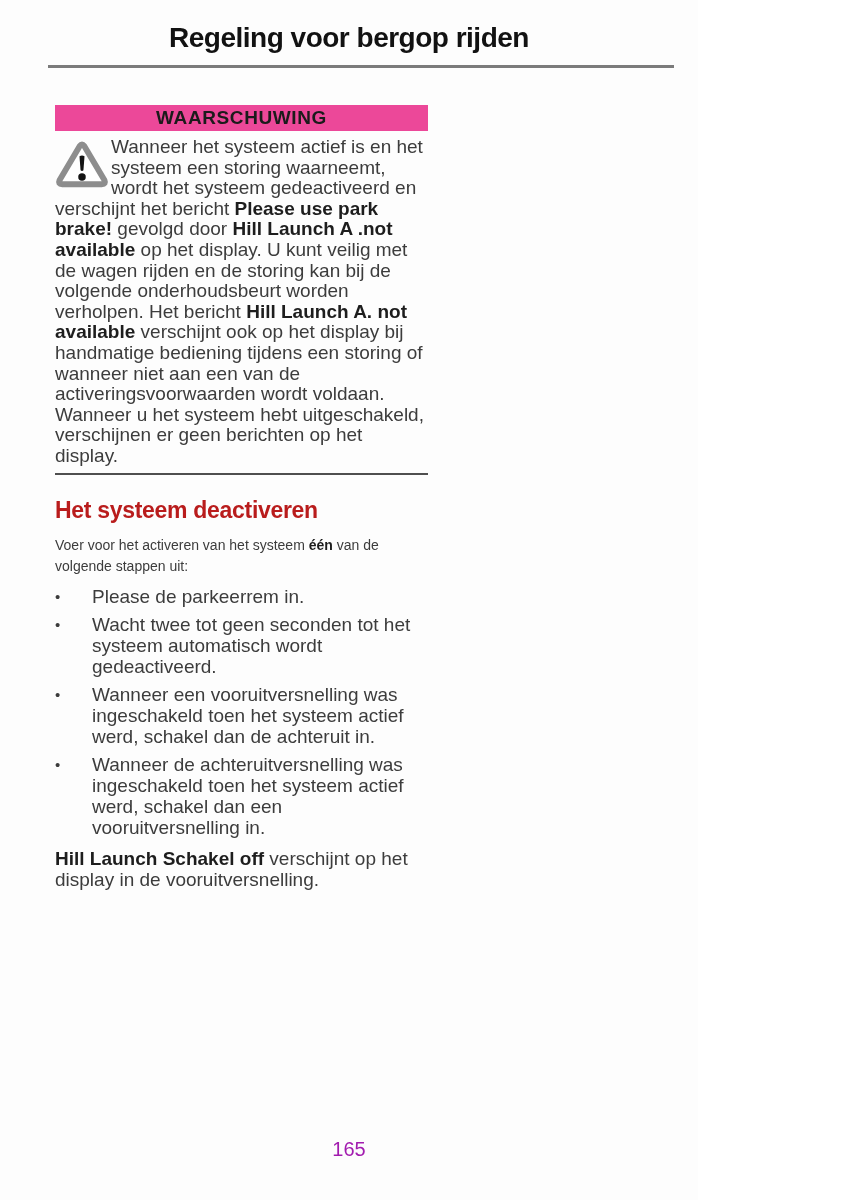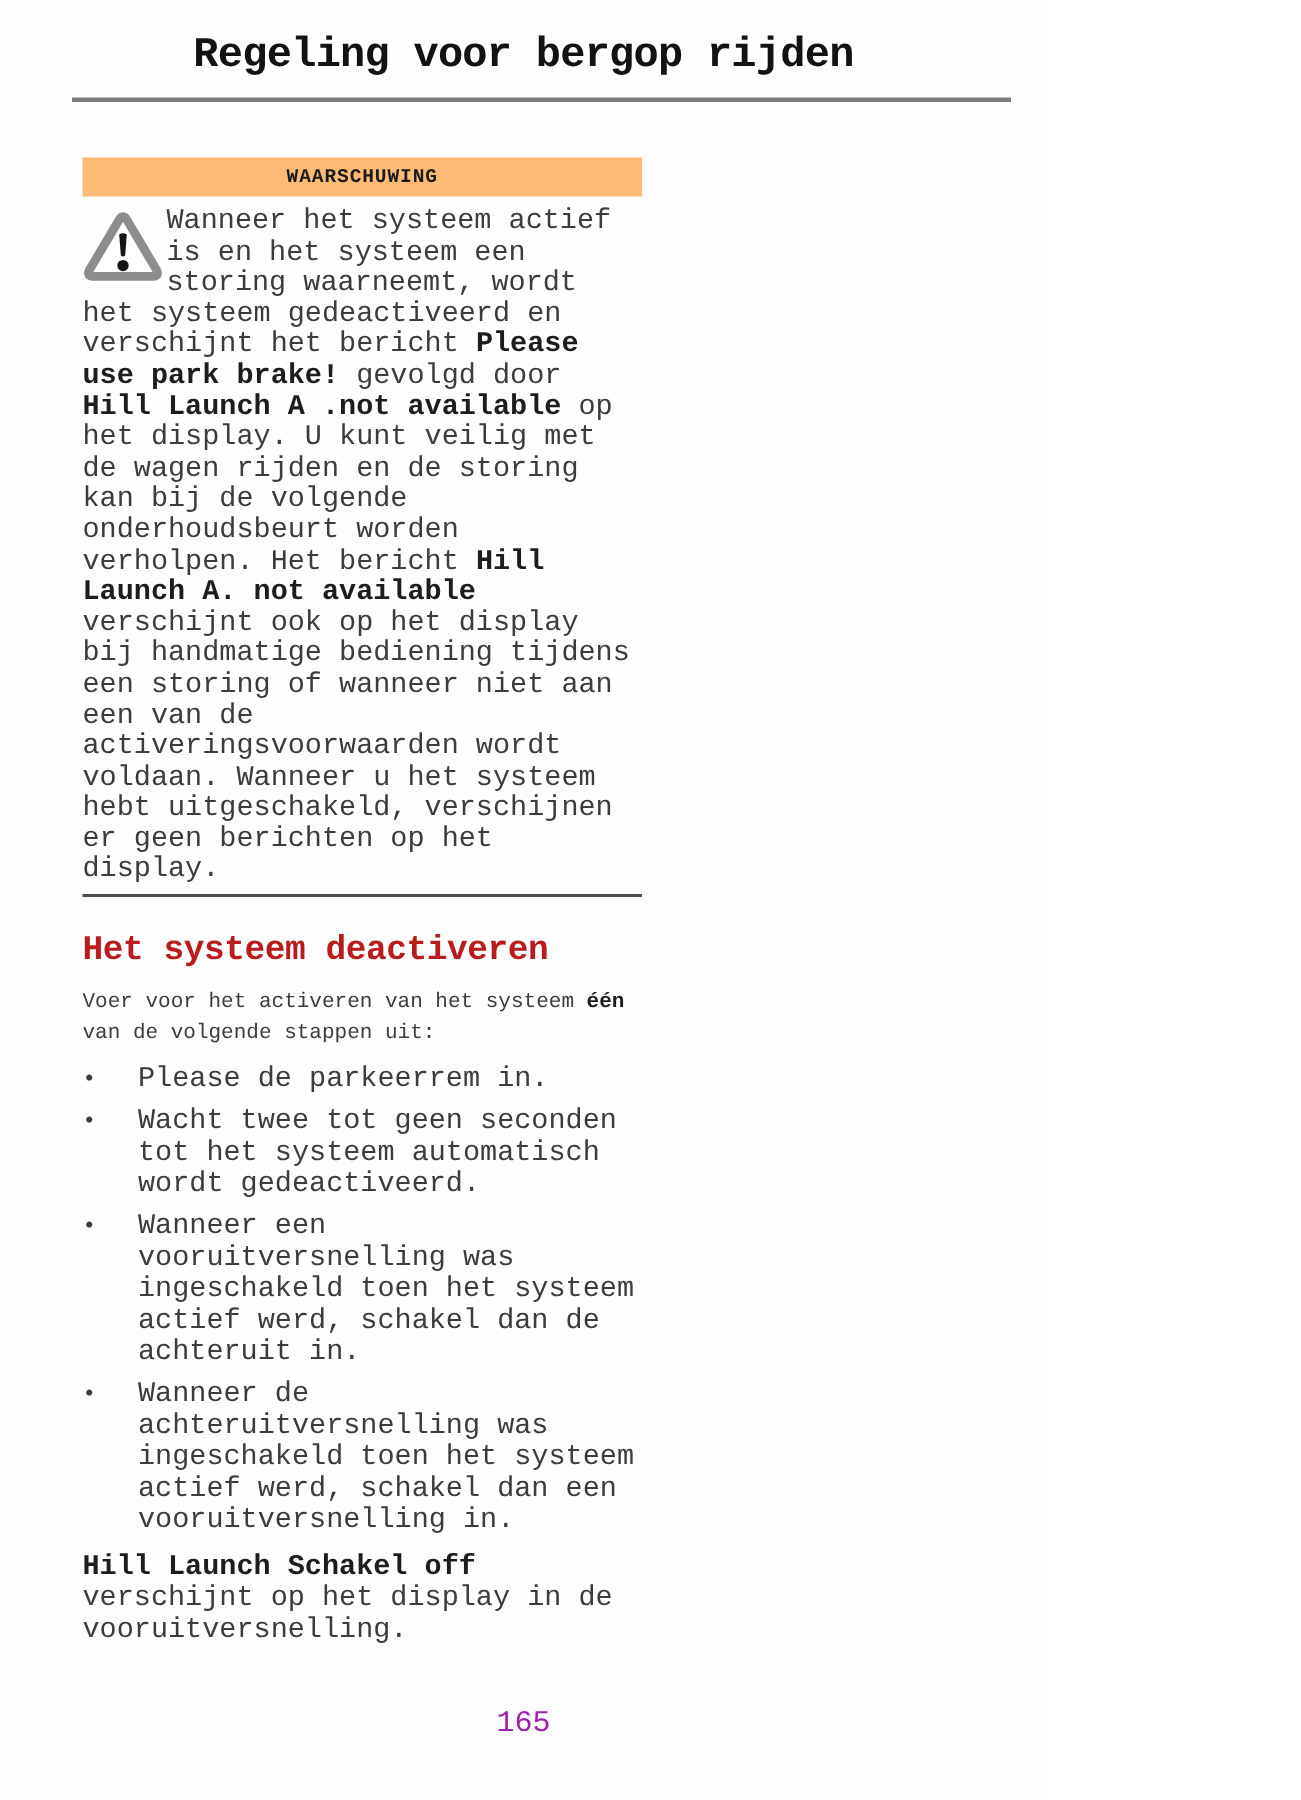--- a/index.html
+++ b/index.html
@@ -5,21 +5,21 @@
   html, body {
     margin: 0;
     padding: 0;
     background: #ffffff;
   }
   .page {
     position: relative;
     width: 698px;
     height: 1200px;
     background: #fdfdfd;
-    font-family: Liberation Mono, monospace;
+    font-family: Liberation Sans, sans-serif;
     color: #3c3c3c;
     overflow: hidden;
   }
   .page-title {
     margin: 22px 0 0 0;
     text-align: center;
     font-size: 28px;
     line-height: 32px;
     font-weight: 700;
     letter-spacing: -0.5px;
@@ -30,25 +30,25 @@
     border-top: 3px solid #7b7b7b;
     margin: 11px 24px 0 48px;
   }
   .column {
     position: absolute;
     left: 55px;
     top: 105px;
     width: 373px;
   }
   .warning-header {
-    background: #fdba74;
+    background: #ec4899;
     height: 26px;
     line-height: 26px;
     text-align: center;
-    font-size: 13px;
+    font-size: 19px;
     font-weight: 700;
     letter-spacing: 0.6px;
     color: #1b1b1b;
   }
   .warning-body {
     margin: 6px 0 0 0;
     font-size: 19px;
     line-height: 20.6px;
     color: #3c3c3c;
   }

